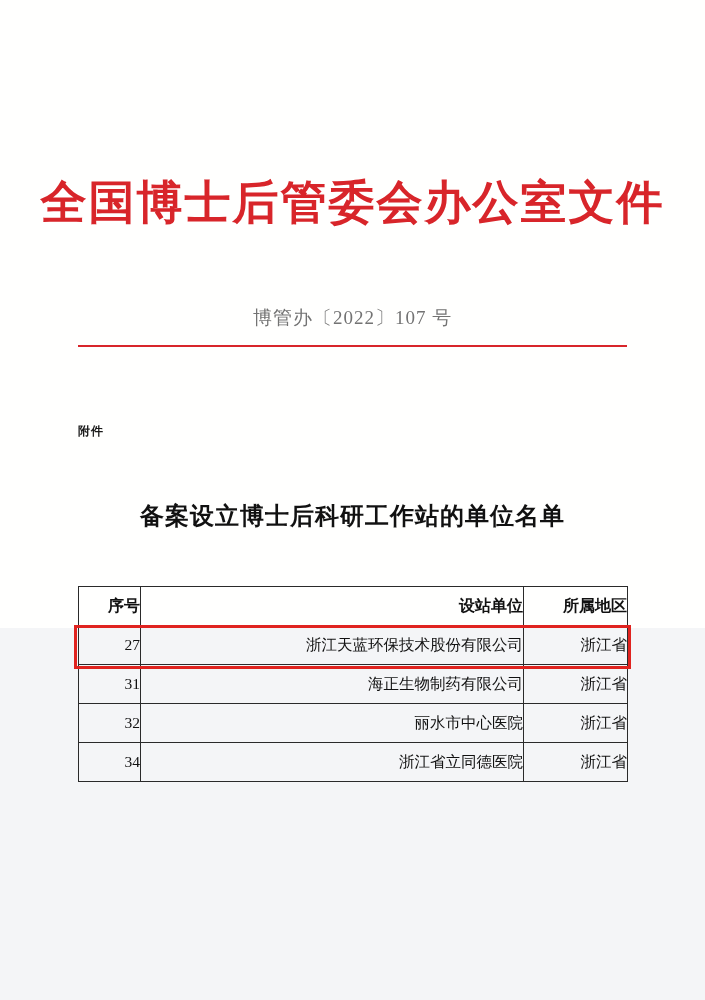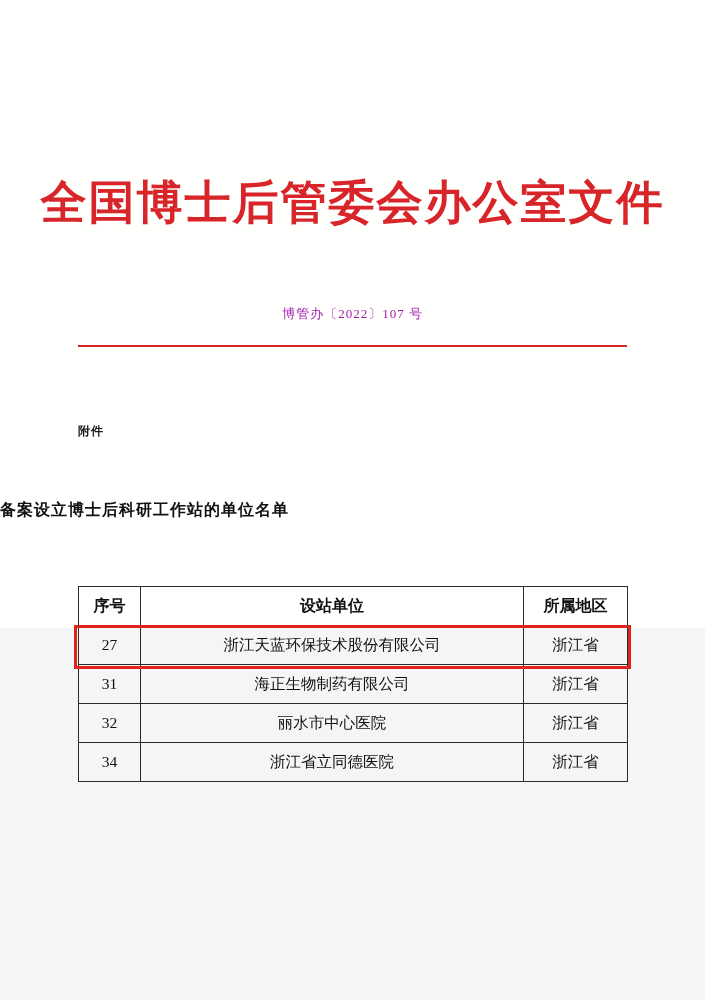--- a/index.html
+++ b/index.html
@@ -51,22 +51,22 @@
     font-size: 46px;
     letter-spacing: 2px;
     white-space: nowrap;
   }
   .doc-number {
     position: absolute;
     top: 305px;
     left: 0;
     width: 705px;
     text-align: center;
-    font-size: 13px;
-    color: #a21caf;
+    font-size: 19px;
+    color: #737373;
     letter-spacing: 1px;
   }
   .red-rule {
     position: absolute;
     top: 345px;
     left: 78px;
     width: 549px;
     height: 2px;
     background: #d8252a;
   }
@@ -77,40 +77,40 @@
     font-size: 12px;
     font-weight: bold;
     color: #1a1a1a;
     letter-spacing: 1px;
   }
   .list-title {
     position: absolute;
     top: 500px;
     left: 0;
     width: 705px;
-    text-align: left;
-    font-size: 16px;
+    text-align: center;
+    font-size: 24px;
     font-weight: bold;
     color: #111;
     letter-spacing: 1px;
   }
   table.units-table {
     position: absolute;
     top: 586px;
     left: 78px;
     width: 549px;
     border-collapse: collapse;
     table-layout: fixed;
   }
   table.units-table td, table.units-table th {
     border: 1px solid #2a2a2a;
     height: 38px;
     font-size: 15.5px;
     color: #111;
-    text-align: center;
+    text-align: right;
     vertical-align: middle;
     font-family: "Liberation Serif", serif;
     padding: 0;
   }
   table.units-table th {
     font-weight: bold;
     font-size: 16px;
   }
   .col-no { width: 62px; }
   .col-unit { width: 383px; }

